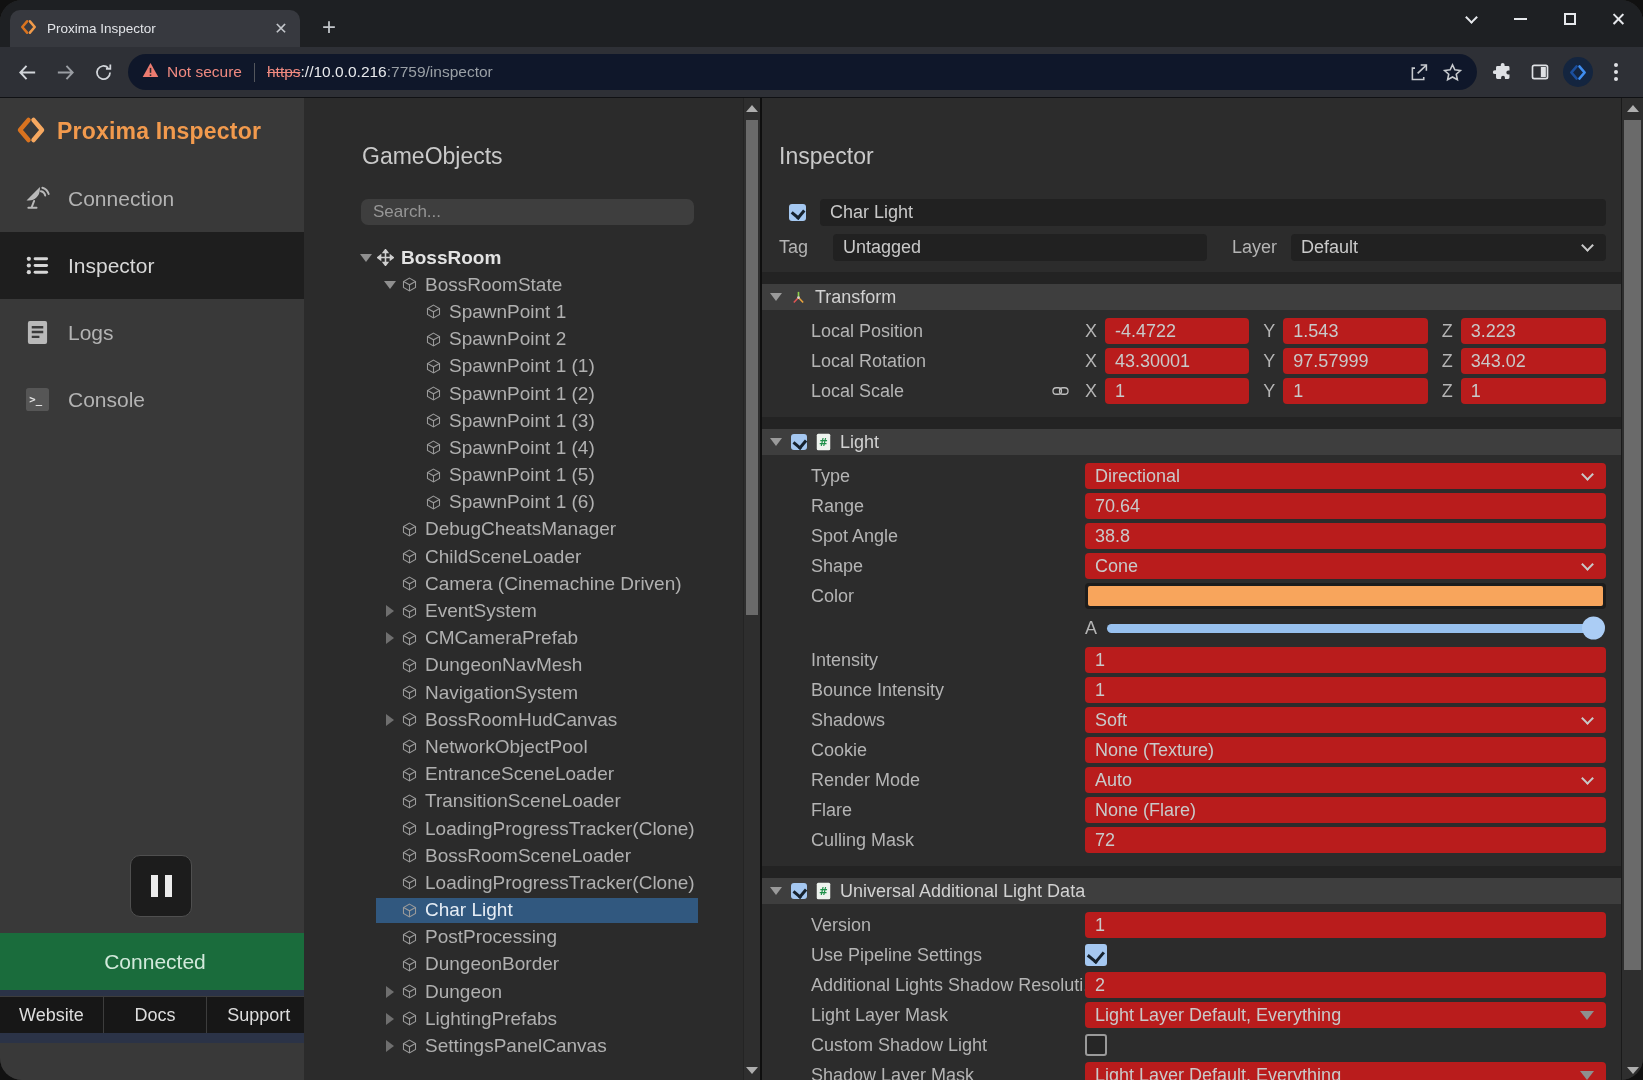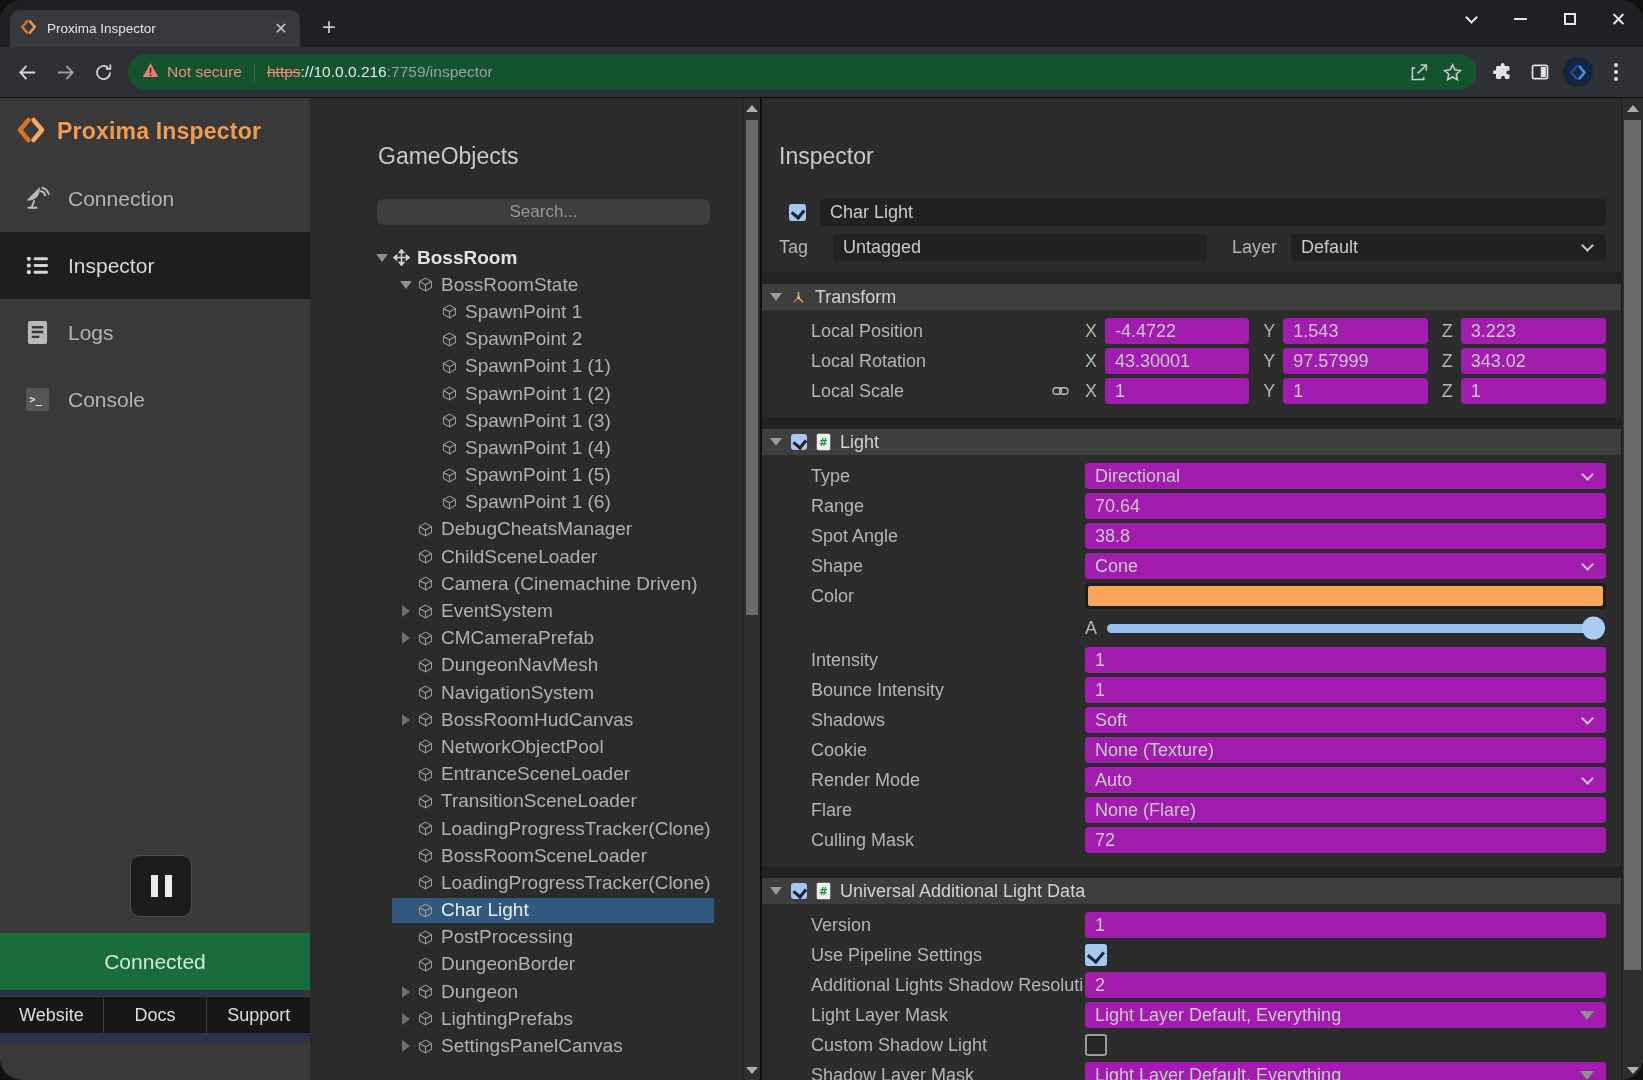--- a/index.html
+++ b/index.html
@@ -16,21 +16,21 @@
   .tab-close{color:#c3c6cb;font-size:16px;width:18px;height:18px;display:flex;align-items:center;justify-content:center;}
   .newtab{width:30px;height:30px;margin:0 0 5px 14px;color:#c3c6cb;font-size:24px;display:flex;align-items:center;justify-content:center;}
   .win-controls{margin-left:auto;display:flex;align-self:flex-start;height:38px;}
   .wc{width:49px;height:38px;display:flex;align-items:center;justify-content:center;color:#e6e8ec;}
   .chev{width:9px;height:9px;border-right:2px solid #e6e8ec;border-bottom:2px solid #e6e8ec;transform:rotate(45deg);margin-top:-4px;}
   .minim{width:13px;height:2px;background:#e6e8ec;}
   .maxim{width:12px;height:12px;border:2px solid #e6e8ec;}
   .closex{font-size:19px;line-height:1;}
   .toolbar{height:51px;background:#2e3036;display:flex;align-items:center;padding:0 8px;border-bottom:1px solid #101114;}
   .nbtn{width:38px;height:38px;display:flex;align-items:center;justify-content:center;}
-  .omnibox{flex:1;height:36px;background:#14532d;border-radius:18px;display:flex;align-items:center;
+  .omnibox{flex:1;height:36px;background:#0f172a;border-radius:18px;display:flex;align-items:center;
            padding:0 8px 0 14px;margin:0 6px;}
   .notsecure{color:#f08a80;font-size:15.5px;margin:0 12px 0 8px;}
   .udiv{width:1px;height:19px;background:#53565c;}
   .url{margin-left:12px;font-size:15.5px;white-space:nowrap;}
   .url .scheme{color:#f08a80;text-decoration:line-through;}
   .url .host{color:#e8eaed;}
   .url .path{color:#9aa0a6;}
   .obx-spacer{flex:1;}
   .obtn{width:34px;height:34px;display:flex;align-items:center;justify-content:center;}
   .tbtn{width:38px;height:38px;display:flex;align-items:center;justify-content:center;}
@@ -53,24 +53,24 @@
   .pause-btn i{width:7px;height:22px;background:#ececec;}
   .status-bar{position:absolute;left:0;top:835px;width:100%;height:57px;background:#1a6c3c;color:#d2e9db;
               font-size:21px;display:flex;align-items:center;justify-content:center;}
   .project-bar{position:absolute;left:0;top:892px;width:100%;height:53px;background:#2b3347;color:#ccd5e9;
                font-size:16.5px;display:flex;align-items:center;justify-content:center;white-space:nowrap;overflow:hidden;}
   .side-footer{position:absolute;left:0;top:898px;width:100%;height:37px;background:#171717;display:flex;border-top:1px solid #3d3d3d;}
   .side-footer .flink{flex:1;display:flex;align-items:center;justify-content:center;font-size:18px;color:#dedede;}
   .side-footer .flink + .flink{border-left:1px solid #3d3d3d;}
 
   
-  .mid{position:absolute;left:320px;top:0;width:433px;height:100%;background:#2b2b2b;overflow:hidden;}
+  .mid{position:absolute;left:304px;top:0;width:433px;height:100%;background:#2b2b2b;overflow:hidden;}
   .gtitle{padding:45px 0 0 58px;font-size:23px;color:#c9c9c9;}
   .search{margin:29px 0 0 57px;width:333px;height:26px;background:#3e3e3e;border-radius:7px;border:none;
-          color:#14b8a6;font-size:17px;padding:0 12px;font-family:"Liberation Sans",sans-serif;outline:none;text-align:center;}
+          color:#14b8a6;font-size:17px;padding:0 12px;font-family:"Liberation Sans",sans-serif;outline:none;}
   .search::placeholder{color:#969696;}
   .tree{margin-top:19px;}
   .trow{position:relative;height:27.2px;display:flex;align-items:center;font-size:19px;color:#b0b0b0;cursor:pointer;}
   .trow.d0{padding-left:51px;} .trow.d1{padding-left:75px;} .trow.d2{padding-left:99px;}
   .trow .arrow{width:22px;flex:none;display:flex;align-items:center;justify-content:center;position:relative;z-index:1;}
   .trow .arrow.open::after{content:"";border-left:6px solid transparent;border-right:6px solid transparent;border-top:8px solid #8f8f8f;}
   .trow .arrow.closed::after{content:"";border-top:6px solid transparent;border-bottom:6px solid transparent;border-left:8px solid #6f6f6f;}
   .trow .ticon{width:24px;flex:none;display:flex;align-items:center;position:relative;z-index:1;}
   .trow .tlabel{white-space:nowrap;position:relative;z-index:1;}
   .trow .tlabel.bold{color:#e3e3e3;font-weight:bold;}
@@ -113,21 +113,21 @@
   .band{height:12px;background:#232323;margin:11px -15px 0 -17px;}
   .sheader{height:26px;background:#3e3e3e;margin:0 -15px 0 -17px;display:flex;align-items:center;padding-left:8px;gap:9px;}
   .sheader .tri{border-left:6px solid transparent;border-right:6px solid transparent;border-top:8px solid #9a9a9a;flex:none;}
   .sheader .scb{width:16px;height:16px;}
   .sheader .stitle{font-size:18px;color:#d2d2d2;}
   .sbody{padding-top:6px;}
   .irow{height:30px;display:flex;align-items:center;}
   .ilabel{width:274px;flex:none;display:flex;align-items:center;justify-content:space-between;color:#b4b4b4;
           font-size:18px;padding-right:16px;white-space:nowrap;overflow:hidden;margin-left:32px;}
   .ival{flex:1;display:flex;align-items:center;min-width:0;}
-  .fld{background:#a21caf;border-radius:4px;height:26px;display:flex;align-items:center;padding:0 10px;
+  .fld{background:#b91c1c;border-radius:4px;height:26px;display:flex;align-items:center;padding:0 10px;
        color:#c9c9c9;font-size:18px;flex:1;min-width:0;}
   .fld.select{justify-content:space-between;cursor:pointer;}
   .fld.mask{justify-content:space-between;cursor:pointer;}
   .masktri{border-left:7px solid transparent;border-right:7px solid transparent;border-top:9px solid #8f8f8f;flex:none;margin-right:2px;}
   .axis{font-size:18px;color:#b4b4b4;margin-right:8px;flex:none;}
   .vgroup{display:flex;align-items:center;flex:1;min-width:0;}
   .vgroup + .vgroup{margin-left:14px;}
   .colorwrap{flex:1;height:26px;background:#1c1c1c;border-radius:4px;padding:3px;cursor:pointer;}
   .colorswatch{width:100%;height:100%;border-radius:2px;}
   .sliderrow{height:34px;}

